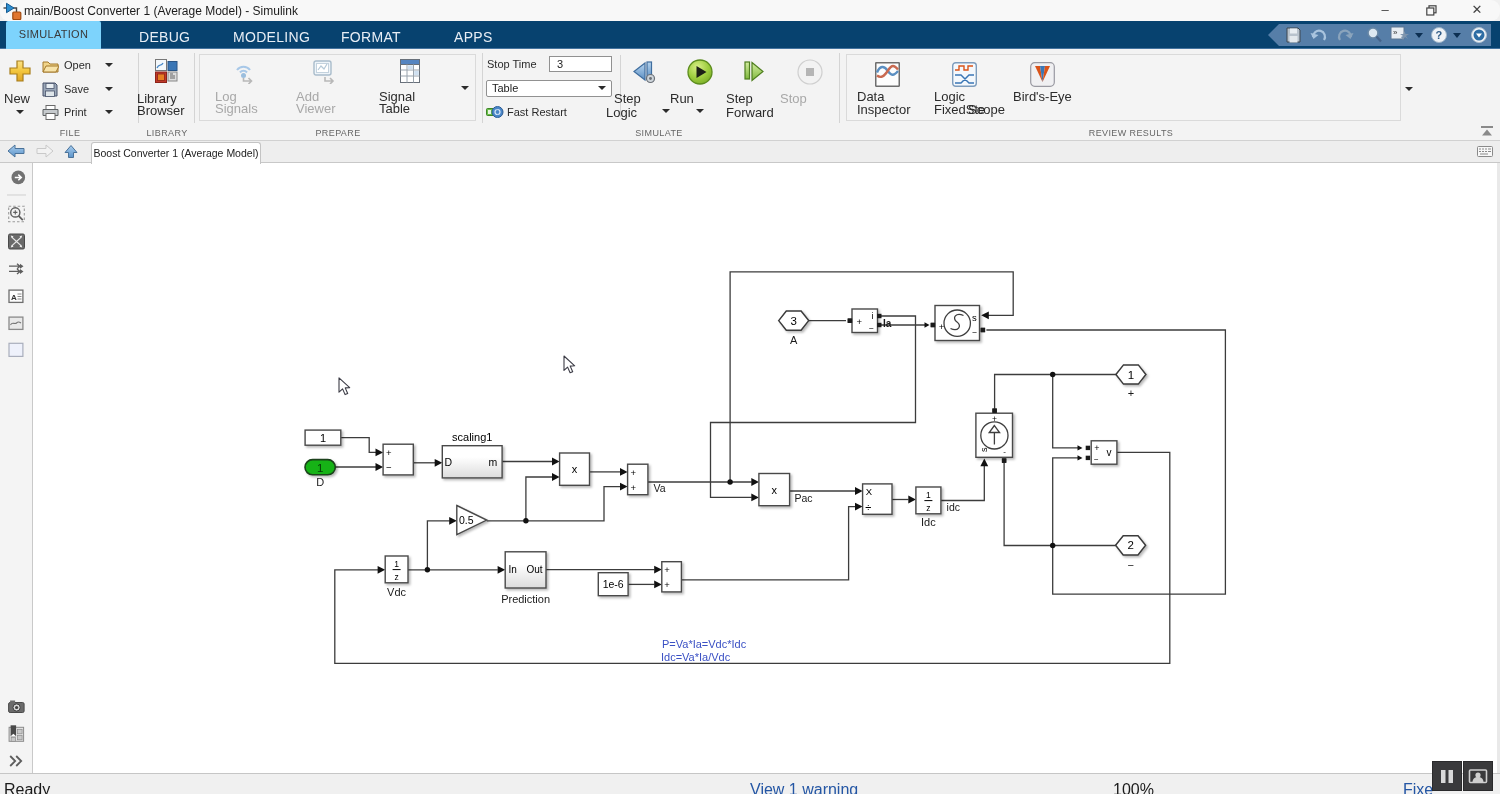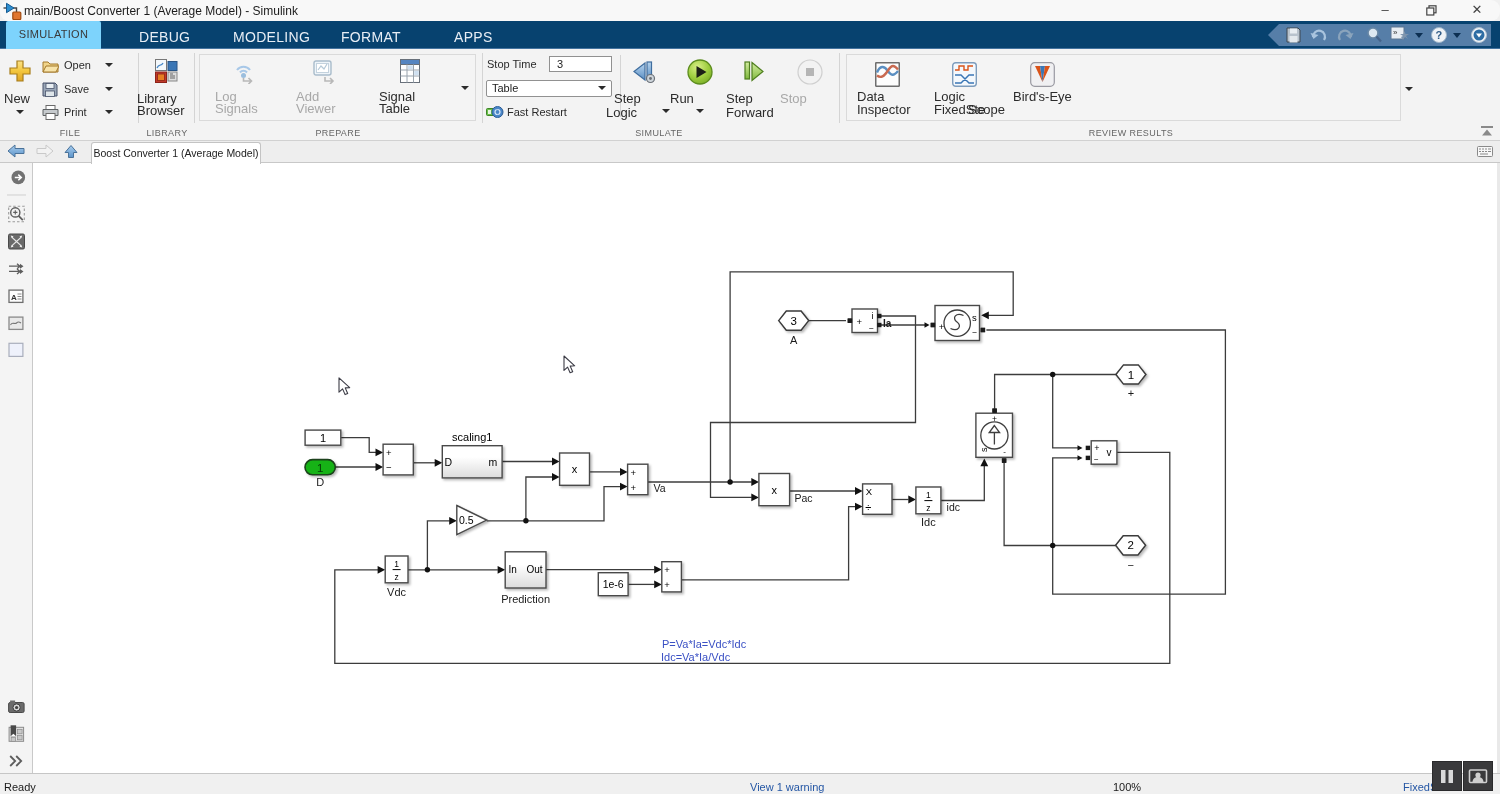--- a/index.html
+++ b/index.html
@@ -30,21 +30,21 @@
 .caret { position:absolute; width:0; height:0; border-left:4px solid transparent; border-right:4px solid transparent; border-top:4px solid #2b2b2b; }
 
 
 #navbar { left:0; top:141px; width:1500px; height:22px; background:#eeeeee; border-bottom:1px solid #c8c8c8; z-index:10; }
 #doctab { position:absolute; left:91px; top:1px; width:170px; height:22px; background:#ffffff; border:1px solid #c4c4c4; border-bottom:none; border-radius:3px 3px 0 0; font-size:10.5px; color:#222; text-align:center; line-height:21px; white-space:nowrap; }
 
 
 #sidebar { left:0; top:163px; width:33px; height:610px; background:#f4f4f4; border-right:1px solid #c9c9c9; z-index:9; }
 #canvas { left:33px; top:163px; width:1464px; height:610px; background:#ffffff; z-index:1; }
 #rborder { left:1497px; top:163px; width:3px; height:610px; background:#e9e9e9; z-index:9; }
-#statusbar { left:0; top:773px; width:1500px; height:21px; background:#f0f0f0; border-top:1px solid #c6c6c6; z-index:10; font-size:11px; color:#1a1a1a; }
+#statusbar { left:0; top:773px; width:1500px; height:21px; background:#f0f0f0; border-top:1px solid #c6c6c6; z-index:10; font-size:16px; color:#1a1a1a; }
 #diagram { position:absolute; left:0; top:0; z-index:5; pointer-events:none; }
 .darkbtn { position:absolute; width:30px; height:30px; background:#3a3a3c; border:1px solid #2a2a2c; z-index:12; }
 </style>
 </head>
 <body>
 
 <div id="titlebar" class="abs">
   <svg class="abs" style="left:3px;top:1px" width="19" height="19" viewBox="0 0 19 19">
     <path d="M0.5,7 h3.5" stroke="#444" stroke-width="1.4"></path>
     <path d="M10.2,7 h3.3 v4.5" fill="none" stroke="#444" stroke-width="1.4"></path>

